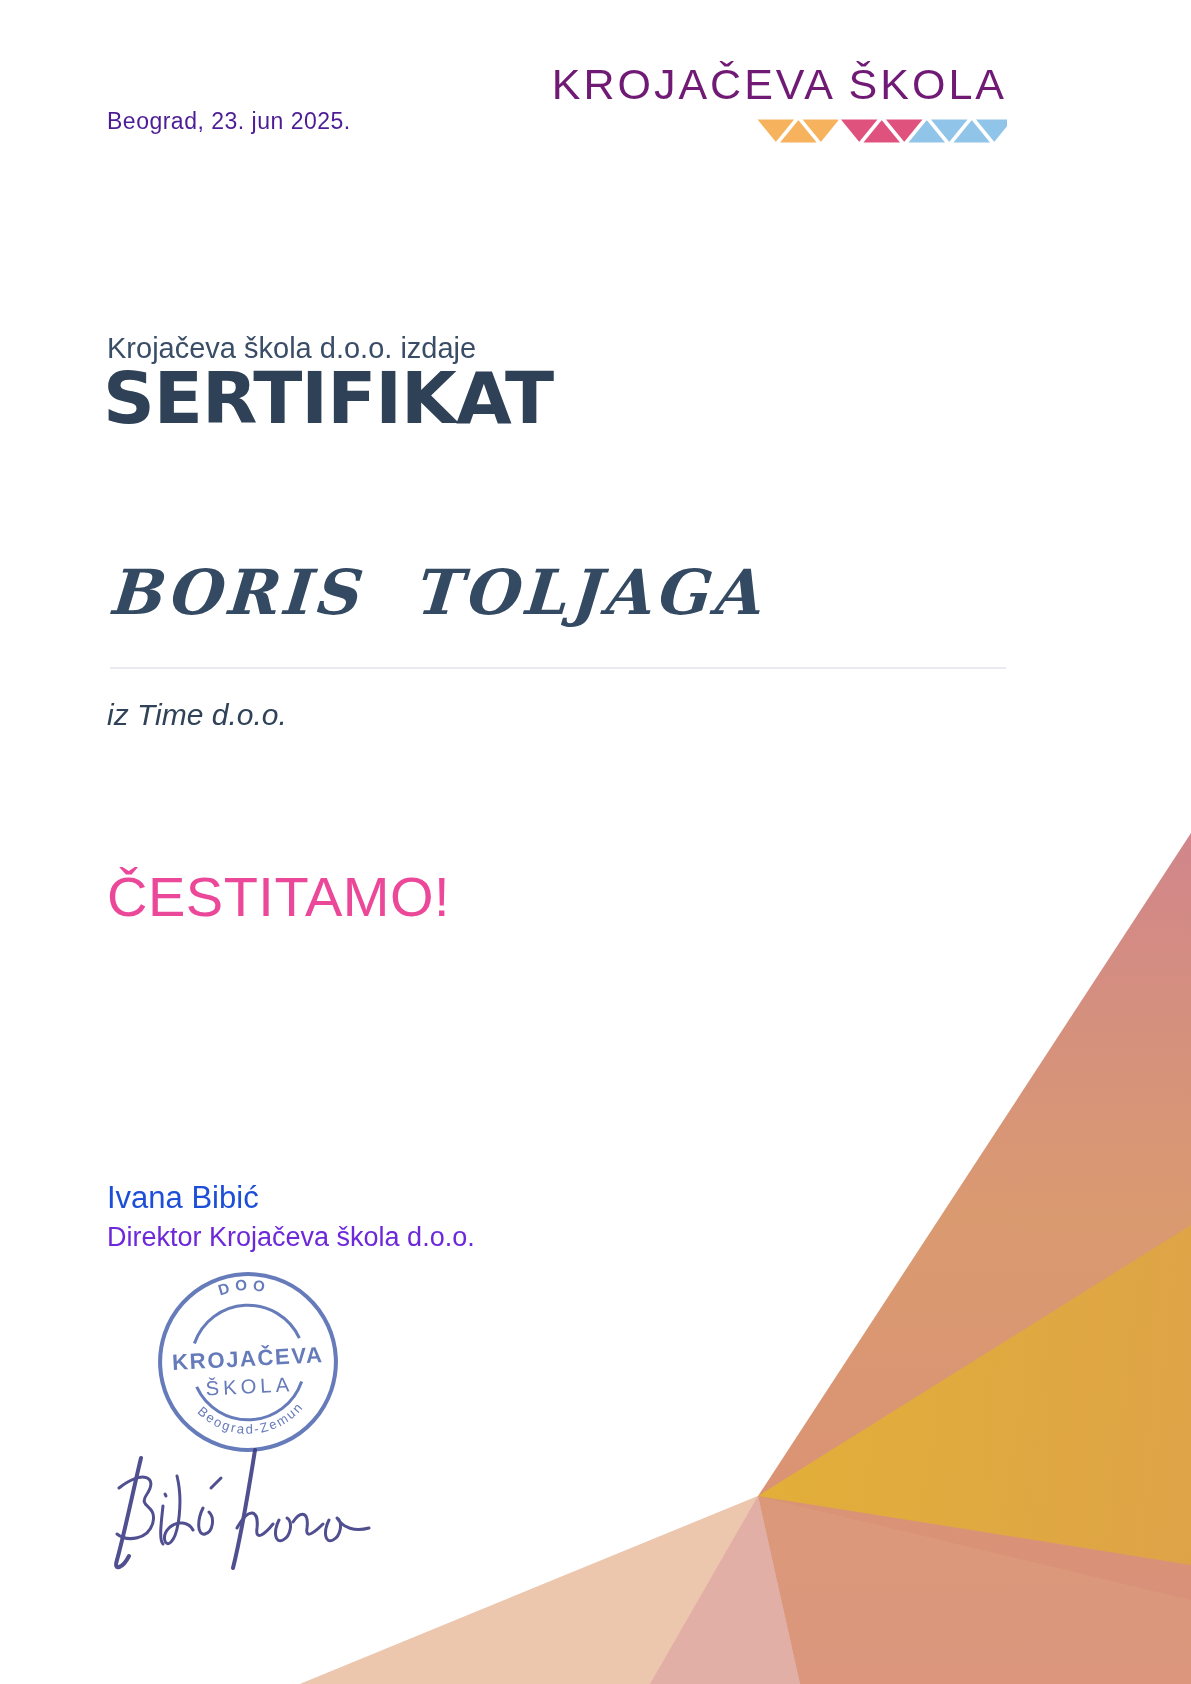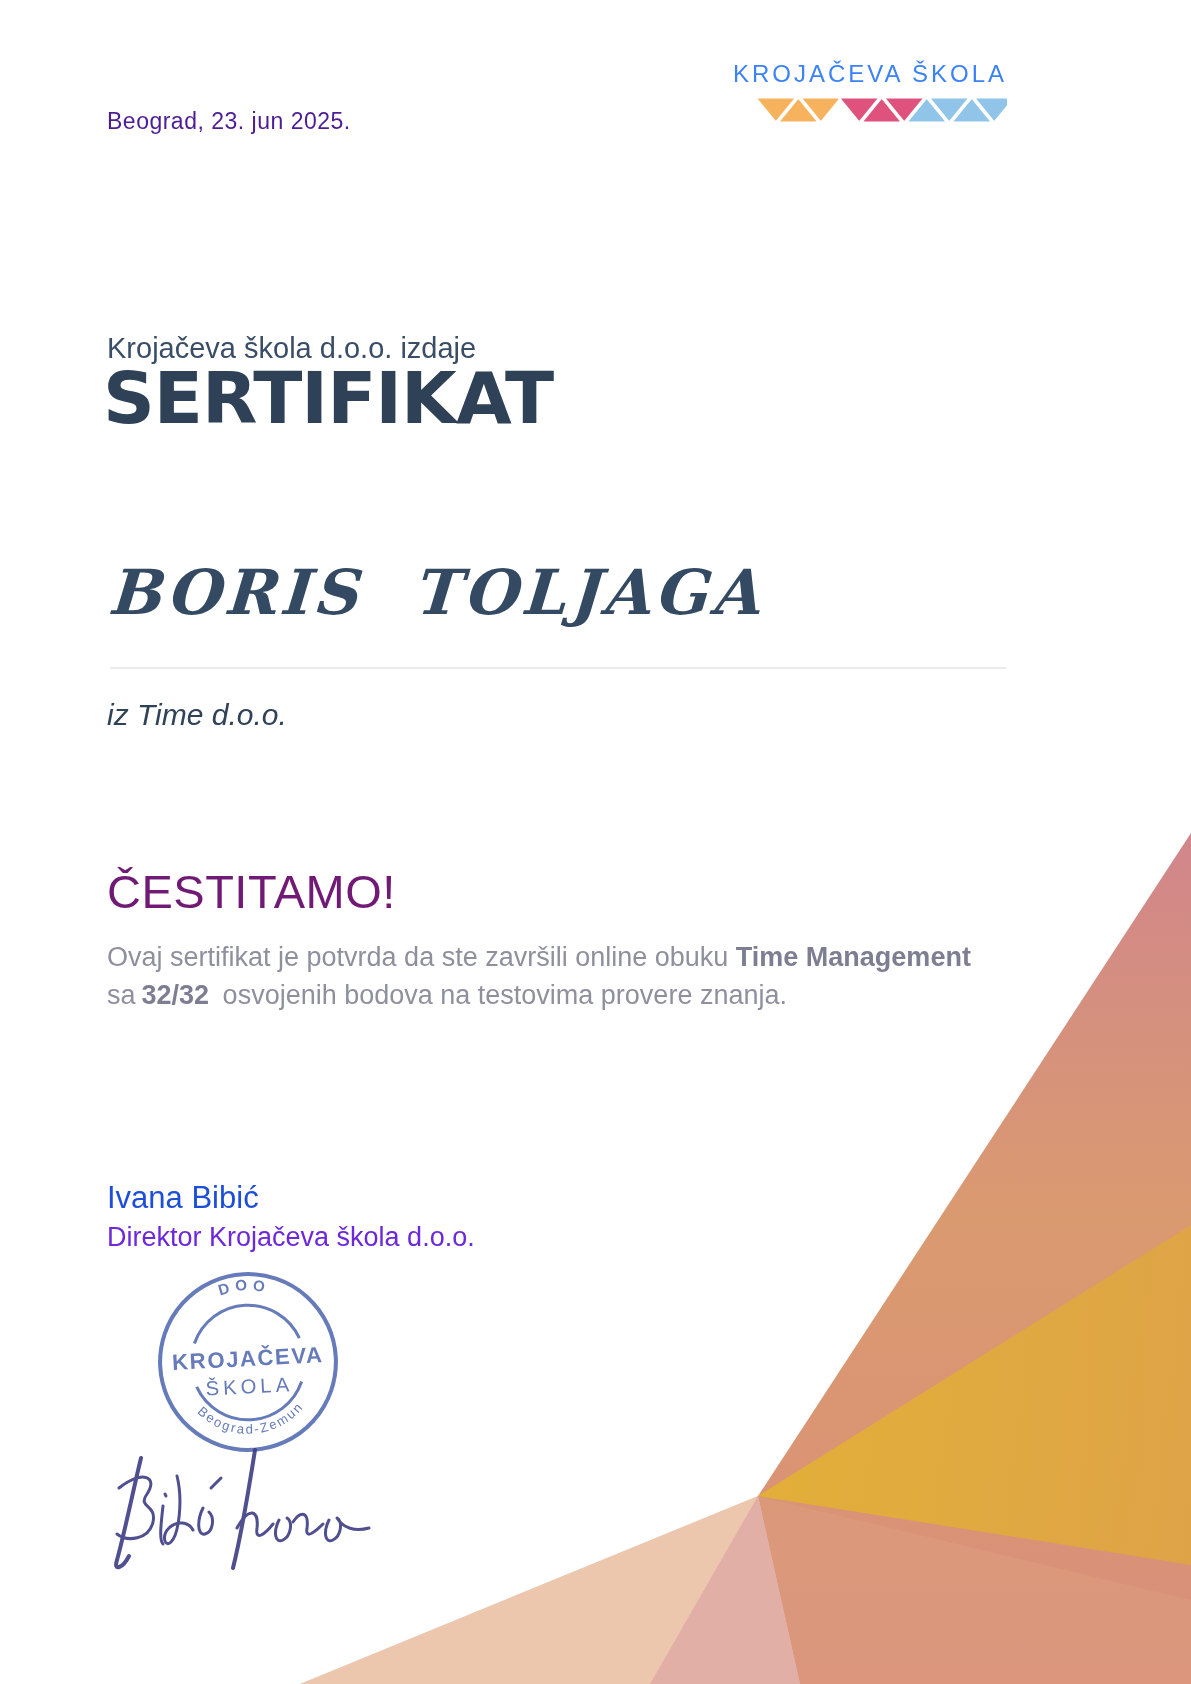--- a/index.html
+++ b/index.html
@@ -11,21 +11,21 @@
     font-family:"Liberation Sans", sans-serif;
   }
   .abs{position:absolute;}
 
   
   .deco{left:0;top:0;width:1191px;height:1684px;pointer-events:none;}
 
   
   .date{left:107px;top:108px;font-size:23px;color:#4c1d95;letter-spacing:0.5px;text-align:right;}
   .logo{right:184px;top:60px;text-align:right;}
-  .logo-title{font-size:24px;color:#3b82f6;letter-spacing:3px;white-space:nowrap;}
+  .logo-title{font-size:43px;color:#701a75;letter-spacing:3px;white-space:nowrap;}
   .logo-strip{margin-top:9px;display:block;margin-left:auto;}
 
   
   .issuer-line{left:107px;top:332px;font-size:29px;color:#3A4D66;}
   .cert-title{
     left:103px;top:356px;
     font-family:"DejaVu Sans", sans-serif;
     font-weight:bold;font-size:72px;letter-spacing:-1px;
     color:#2F4156;
   }
@@ -37,21 +37,21 @@
     font-family:"DejaVu Serif", serif;
     font-style:italic;font-weight:bold;
     font-size:62px;color:#344A63;
     letter-spacing:4px;word-spacing:26px;
     transform:skewX(-6deg);transform-origin:left bottom;
     white-space:nowrap;
   }
   .recipient-company{left:107px;top:698px;font-size:30px;font-style:italic;color:#2F4257;}
 
   
-  .congrats{left:107px;top:864px;font-size:47px;color:#701a75;letter-spacing:0.5px;}
+  .congrats{left:107px;top:864px;font-size:56px;color:#ec4899;letter-spacing:0.5px;}
   .body-text{
     left:107px;top:938px;width:970px;
     font-size:27px;line-height:38px;color:#8F8F9E;
   }
   .body-text b{color:#7E7E92;font-weight:bold;}
   .score{margin:0 6px;}
 
   
   .director-name{left:107px;top:1180px;font-size:31px;color:#1d4ed8;}
   .director-title{left:107px;top:1222px;font-size:27px;color:#6d28d9;}
@@ -107,24 +107,20 @@
   </div>
 
   <div class="abs cert-title">SERTIFIKAT</div>
   <div class="abs issuer-line">Krojačeva škola d.o.o. izdaje</div>
 
   <div class="abs name-underline"></div>
   <div class="abs recipient-name">BORIS TOLJAGA</div>
   <div class="abs recipient-company">iz Time d.o.o.</div>
 
   <div class="abs congrats">ČESTITAMO!</div>
-  <div class="abs body-text">
-    <span>Ovaj sertifikat je potvrda da ste završili online obuku </span><b class="course">Time Management</b><br>
-    <span>sa</span><b class="score">32/32</b><span> osvojenih bodova na testovima provere znanja.</span>
-  </div>
 
   <div class="abs director-name">Ivana Bibić</div>
   <div class="abs director-title">Direktor Krojačeva škola d.o.o.</div>
 
   <svg class="abs stamp" viewBox="0 0 190 190" aria-hidden="true">
     <defs>
       <path id="stampTopArc" d="M 24,95 A 71,71 0 0 1 166,95"></path>
       <path id="stampBottomArc" d="M 24,95 A 71,71 0 0 0 166,95"></path>
     </defs>
     <g opacity="0.85">

